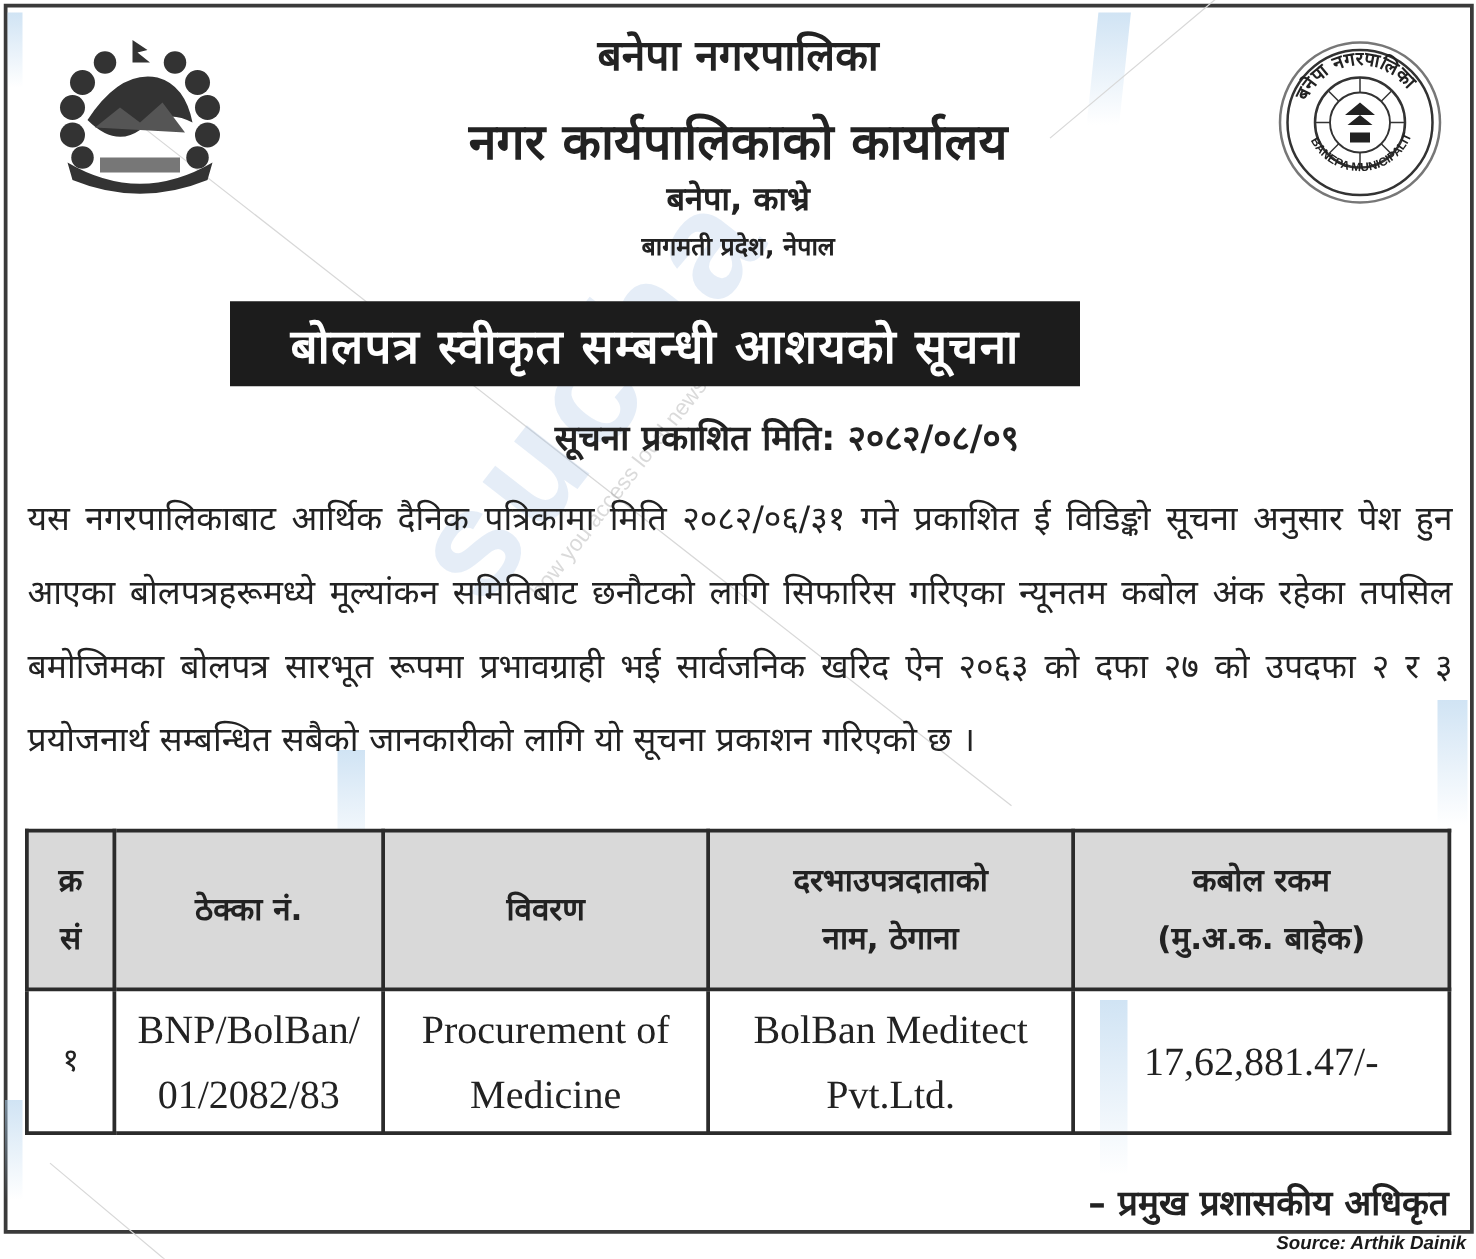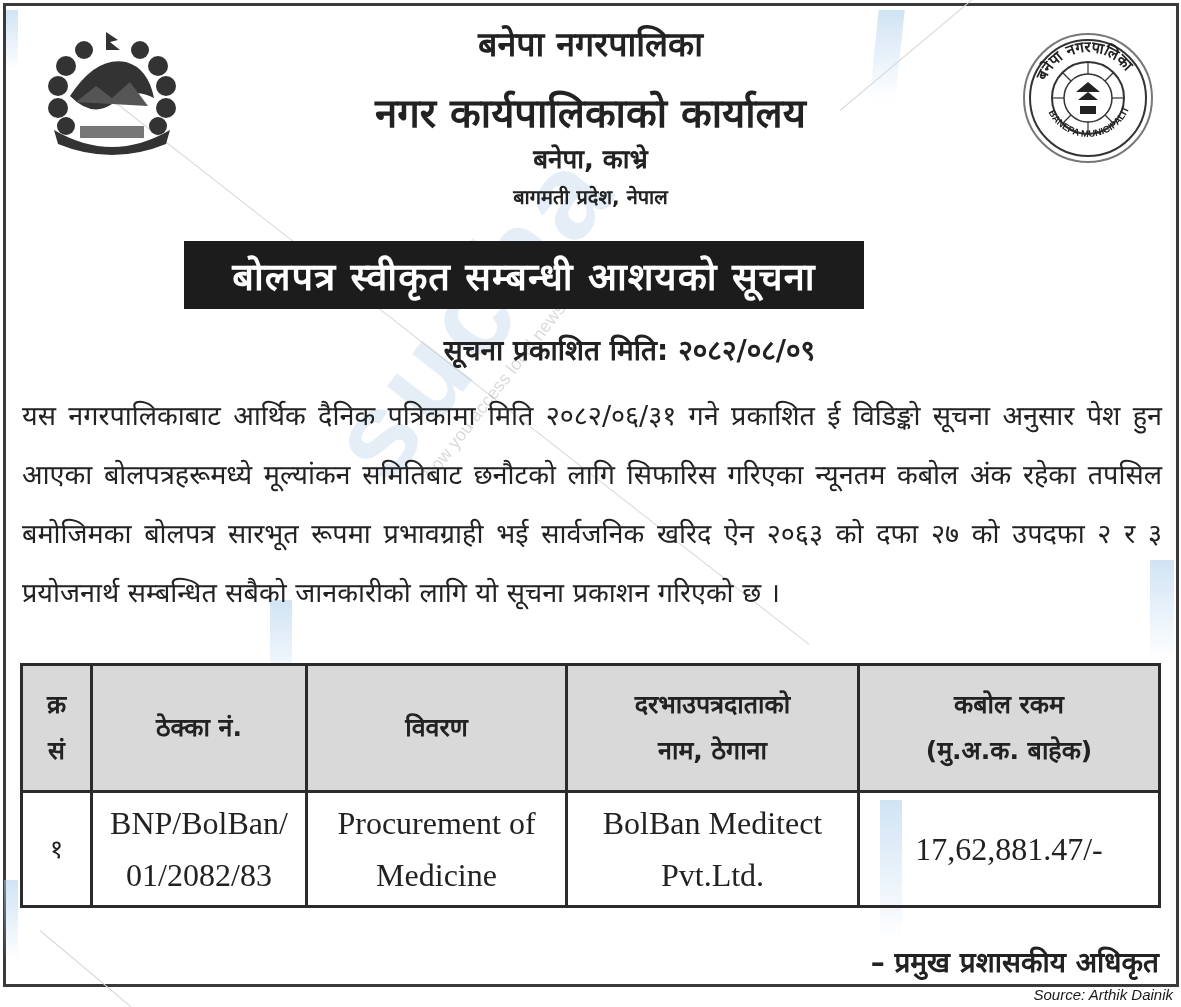--- a/index.html
+++ b/index.html
@@ -63,21 +63,21 @@
     font-family: "Liberation Serif", serif; font-size: 32px; line-height: 52px; color: #222; height: 112px;
   }
   table.award tbody td.sn { font-family: "DejaVu Sans", sans-serif; font-size: 26px; }
   .col-sn { width: 70px; } .col-no { width: 215px; } .col-desc { width: 260px; } .col-bidder { width: 292px; } .col-amt { width: auto; }
 
   .signatory {
     position: absolute; right: 22px; top: 922px; font-weight: bold; font-size: 28px; color: #222; margin-top: 20px;
   }
   .source {
     position: absolute; right: 8px; top: 986px; font-family: "Liberation Sans", sans-serif;
-    font-style: italic; font-size: 15px; color: #1a1a1a;
+    font-style: italic; font-size: 15px; color: #1a1a1a; font-weight: bold;
   }
 </style>
 </head>
 <body>
 
 <div class="frame"></div>
 
 <div class="wm" style="left:0;top:0;width:1181px;height:1007px;">
   <div class="wm-blue" style="left:874px;top:10px;width:26px;height:90px;transform:skewX(-6deg);"></div>
   <div class="wm-blue" style="left:6px;top:10px;width:12px;height:60px;"></div>

